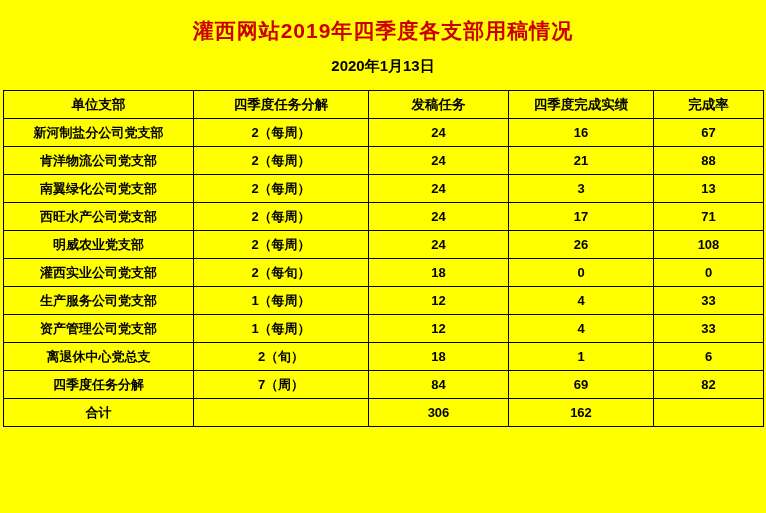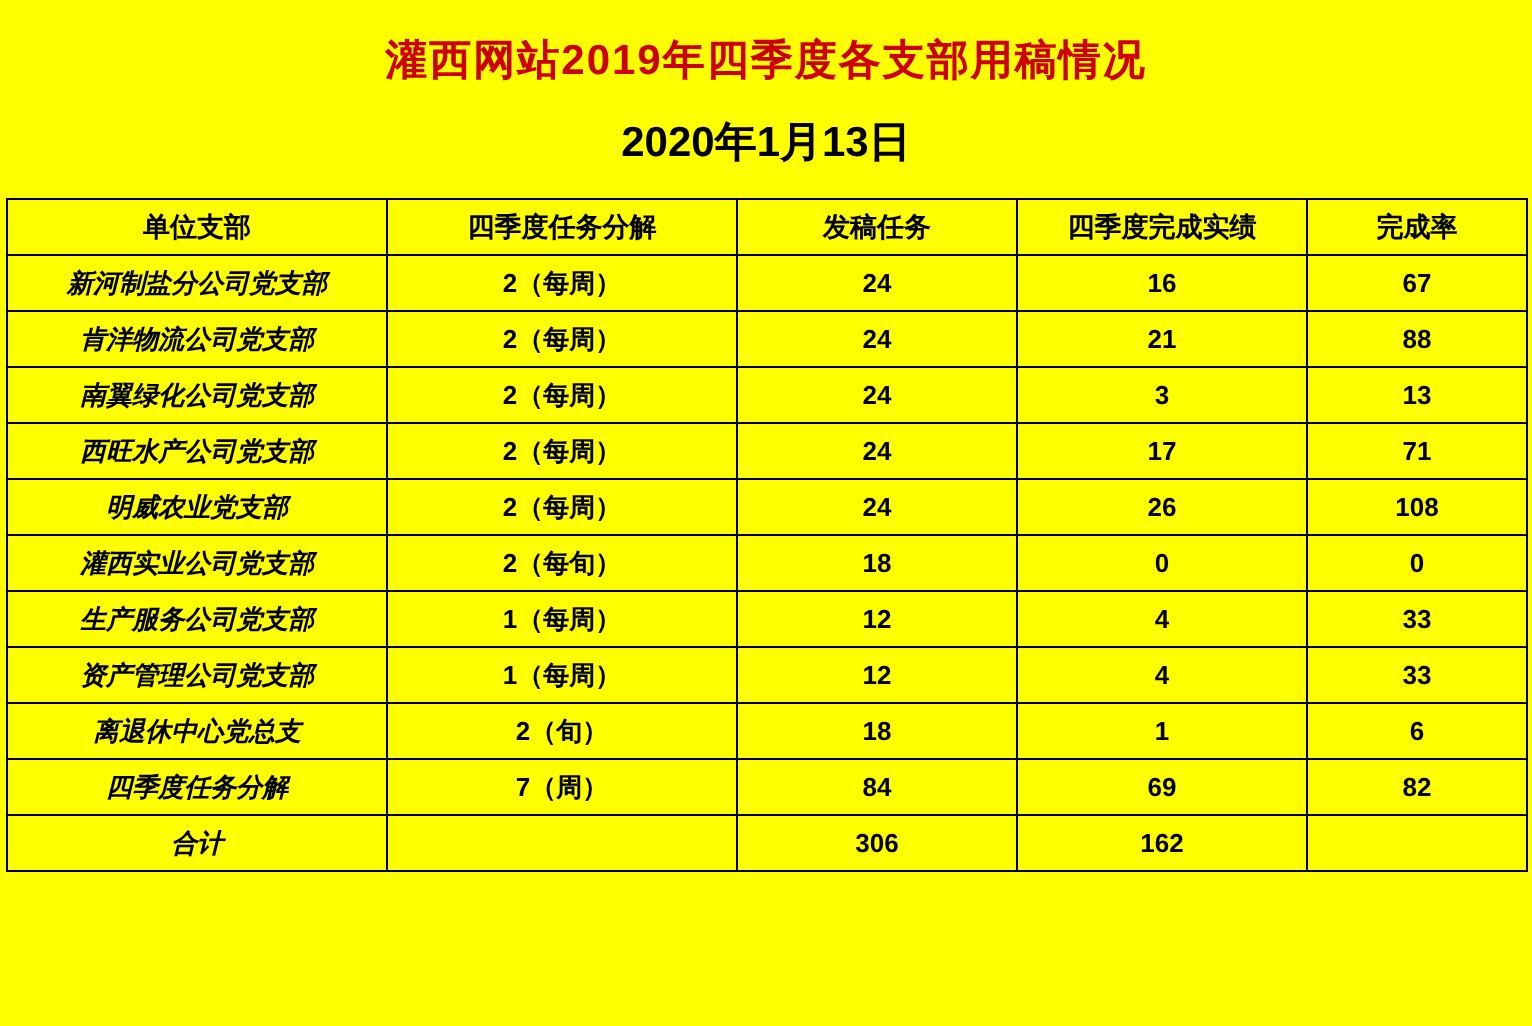--- a/index.html
+++ b/index.html
@@ -25,21 +25,21 @@
     color: #cc0000;
     font-size: 21px;
     font-weight: bold;
     letter-spacing: 1px;
     padding-top: 18px;
     line-height: 1.2;
   }
   .subtitle {
     text-align: center;
     color: #000000;
-    font-size: 21px;
+    font-size: 15px;
     font-weight: bold;
     padding-top: 14px;
     padding-bottom: 10px;
   }
   table.sheet {
     border-collapse: collapse;
     width: 760px;
     margin: 4px 3px;
     table-layout: fixed;
     background: #ffff00;
@@ -55,21 +55,20 @@
     padding: 0;
     background: #ffff00;
   }
   table.sheet th {
     font-size: 13.5px;
   }
   td.unit {
     text-align: left;
     padding-left: 4px;
     font-weight: bold;
-    font-style: italic;
   }
   td.small {
     font-size: 12px;
   }
   .col-unit { width: 190px; }
   .col-task { width: 175px; }
   .col-pub  { width: 140px; }
   .col-done { width: 145px; }
   .col-rate { width: 110px; }
 </style>

